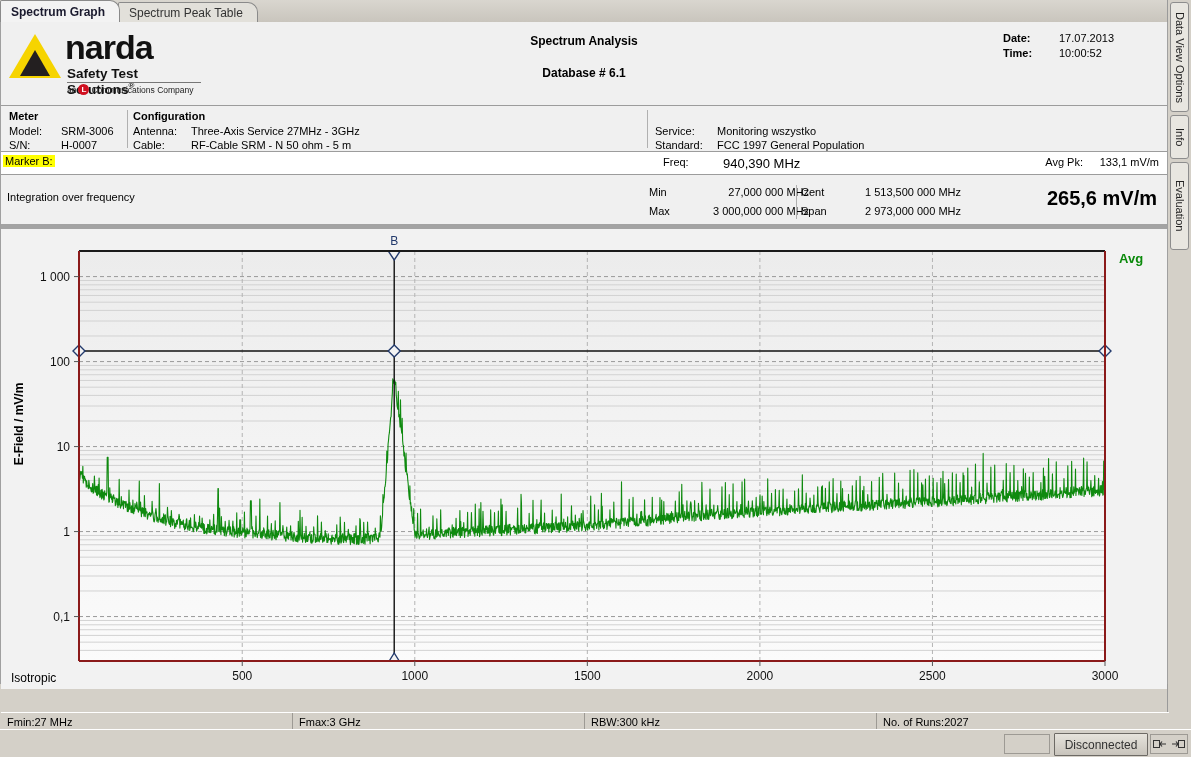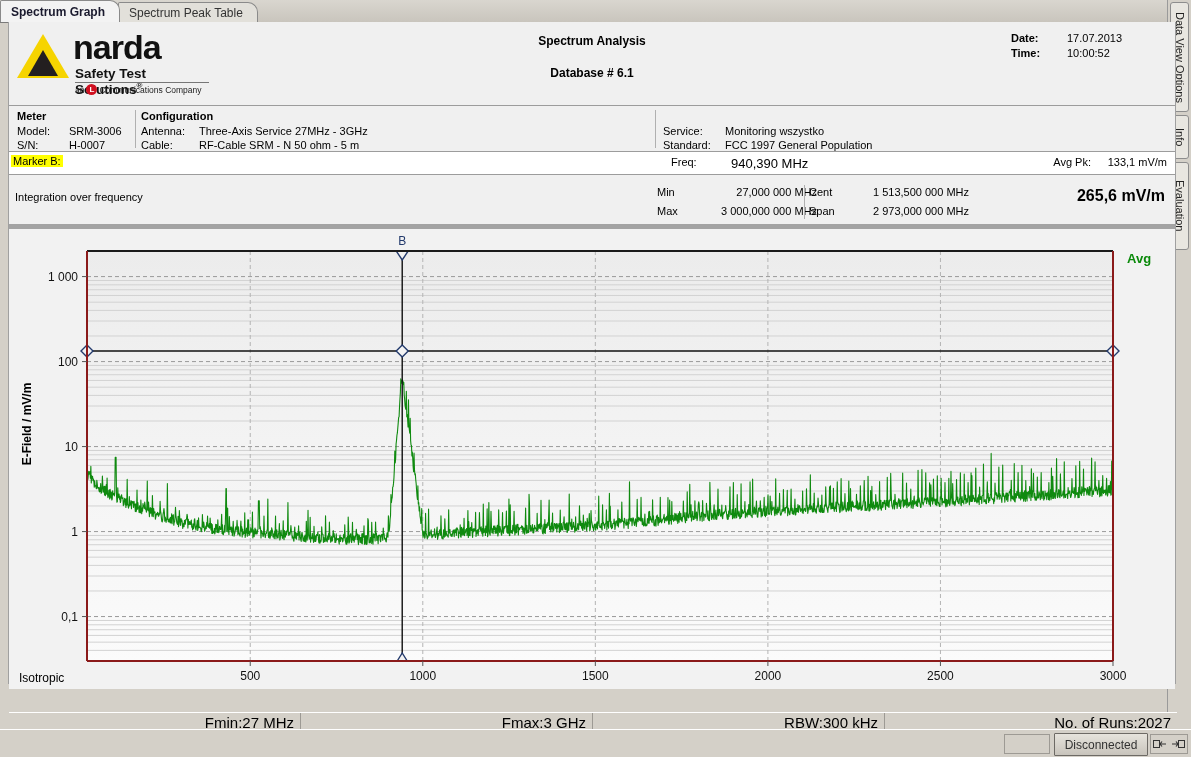--- a/index.html
+++ b/index.html
@@ -32,21 +32,21 @@
      background:#e8e6e0;border:1px solid #8d8d8d;border-radius:3px;
      writing-mode:vertical-rl;text-orientation:mixed;
      font-size:11px;color:#222;
      display:flex;align-items:center;justify-content:center;
      box-sizing:border-box;padding:3px 0;}
   .vtab.t1{top:2px;height:110px;}
   .vtab.t2{top:115px;height:44px;}
   .vtab.t3{top:162px;height:88px;}
 
   
-  .panel{position:absolute;left:8px;top:22px;width:1168px;height:662px;
+  .panel{position:absolute;left:0;top:22px;width:1168px;height:662px;
      background:#f2f2f2;border:1px solid #a0a0a0;border-top:none;box-sizing:border-box;}
 
   
   .hdr{position:relative;height:83px;background:#f0f0f0;border-bottom:1px solid #9c9c9c;}
   .logo{position:absolute;left:8px;top:10px;width:200px;height:62px;}
   .logo .tri{position:absolute;left:0;top:2px;width:0;height:0;
      border-left:26px solid transparent;border-right:26px solid transparent;
      border-bottom:44px solid #f6d400;}
   .logo .tri-in{position:absolute;left:11px;top:18px;width:0;height:0;
      border-left:15px solid transparent;border-right:15px solid transparent;
@@ -96,35 +96,35 @@
   
   .band4{position:relative;height:49px;background:#f0f0f0;border-bottom:5px solid #a3a3a3;}
   .integ{position:absolute;left:6px;top:16px;font-size:11px;}
   .mm{position:absolute;left:648px;top:8px;font-size:11px;line-height:19px;}
   .mm .k{display:inline-block;width:32px;}
   .mm .v{display:inline-block;width:128px;text-align:right;}
   .cs{position:absolute;left:800px;top:8px;font-size:11px;line-height:19px;}
   .cs .k{display:inline-block;width:36px;}
   .cs .v{display:inline-block;width:124px;text-align:right;}
   .vline2{position:absolute;left:795px;top:10px;width:1px;height:34px;background:#b0b0b0;}
-  .bigval{position:absolute;right:10px;top:12px;font-size:16px;font-weight:bold;}
+  .bigval{position:absolute;right:10px;top:12px;font-size:20px;font-weight:bold;}
 
   
   .chartwrap{position:relative;height:460px;background:#f2f2f2;}
   .ylab{position:absolute;left:18px;top:195px;transform:translate(-50%,-50%) rotate(-90deg);
      font-size:12px;font-weight:bold;white-space:nowrap;}
   .iso{position:absolute;left:10px;bottom:4px;font-size:12px;}
 
   
   .status{position:absolute;left:0;top:690px;width:1168px;height:38px;
      background:#d4d0c8;border-top:1px solid #fff;box-sizing:border-box;}
   .sgrid{display:grid;grid-template-columns:1fr 1fr 1fr 1fr;height:38px;}
   .scell{position:relative;border-right:1px solid #9d9a94;padding:0 6px;box-sizing:border-box;}
   .scell:last-child{border-right:none;}
-  .srow{display:flex;justify-content:flex-end;height:19px;line-height:19px;font-size:15px;}
+  .srow{display:flex;justify-content:flex-start;height:19px;line-height:19px;font-size:11px;}
   .srow .k{text-align:left;}
   .srow .v{text-align:right;}
 
   
   .bottom{position:absolute;left:0;top:729px;width:1191px;height:28px;
      background:#d4d0c8;border-top:1px solid #fff;padding-left:44px;}
   .bcell{position:absolute;top:4px;height:20px;border:1px solid #9d9a94;
      background:#d4d0c8;box-sizing:border-box;}
   .b1{left:2px;width:1000px;border:none;}
   .b2{left:1004px;width:46px;}

